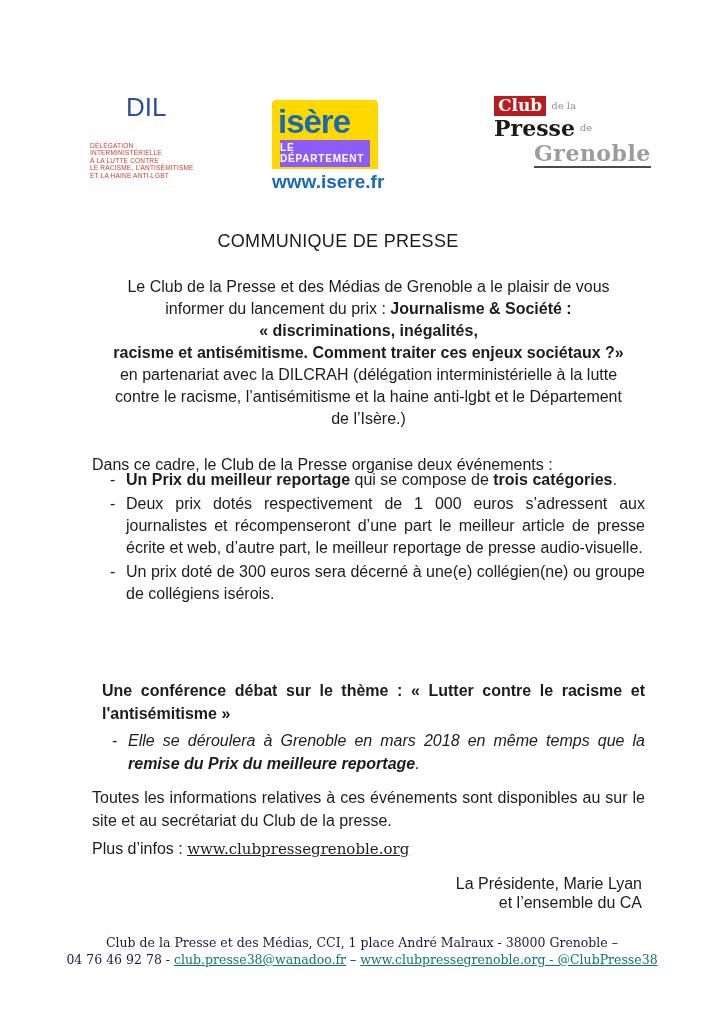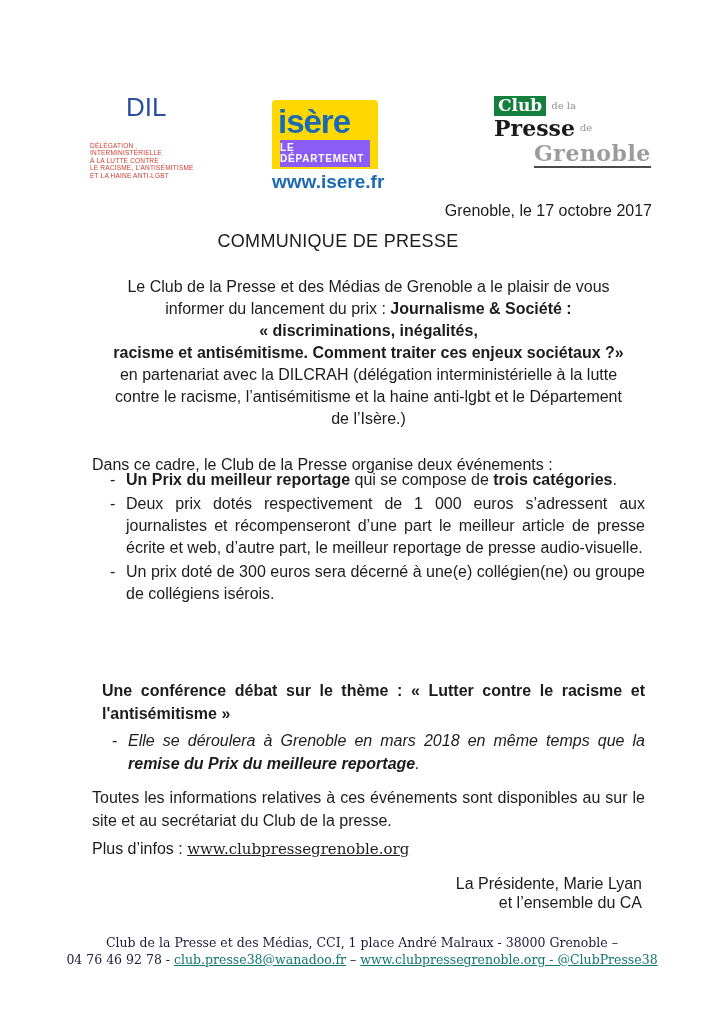--- a/index.html
+++ b/index.html
@@ -32,21 +32,21 @@
   }
   .isere-name{color:#1a69b4;font-size:33px;font-weight:800;letter-spacing:-1px;line-height:36px;display:block;}
   .isere-band{
     background:#8b5cf6;color:#ffffff;font-weight:700;font-size:10px;
     letter-spacing:.8px;padding:2px 0 3px 0;display:block;border:2px solid #ffd800;border-top:none;
   }
   .isere-url{display:block;color:#1a69b4;font-weight:700;font-size:19px;margin-top:2px;}
 
   .logo-club{position:absolute;left:494px;top:96px;width:118px;font-family:"DejaVu Serif", serif;line-height:1;}
   .club-row{display:flex;align-items:center;margin-bottom:1px;}
-  .club-box{background:#15803d;color:#ffffff;font-weight:700;font-size:17px;padding:1px 4px 2px 4px;}
+  .club-box{background:#b91c1c;color:#ffffff;font-weight:700;font-size:17px;padding:1px 4px 2px 4px;}
   .club-small{color:#8f8f8f;font-size:10px;margin-left:5px;}
   .club-presse{color:#1a1a1a;font-weight:700;font-size:22px;}
   .club-grenoble{display:inline-block;color:#9c9c9c;font-weight:700;font-size:22px;
     border-bottom:2px solid #4a4a4a;padding-bottom:2px;margin-top:2px;letter-spacing:.5px;margin-left:40px;}
 
   
   .date-line{position:absolute;top:202px;right:72px;font-size:16px;}
   .doc-title{position:absolute;top:231px;left:0;width:676px;text-align:center;font-size:18px;letter-spacing:.3px;}
 
   .lead{position:absolute;top:276px;left:92px;width:553px;text-align:center;font-size:16px;line-height:22px;}
@@ -107,21 +107,20 @@
       <span class="club-box">Club</span>
       <span class="club-small">de la</span>
     </div>
     <div class="club-row">
       <span class="club-presse">Presse</span>
       <span class="club-small">de</span>
     </div>
     <span class="club-grenoble">Grenoble</span>
   </div>
 
-  <div class="date-line">Grenoble, le 17 octobre 2017</div>
   <div class="doc-title">COMMUNIQUE DE PRESSE</div>
 
   <div class="lead">
     <span>Le Club de la Presse et des Médias de Grenoble a le plaisir de vous</span><br>
     <span>informer du lancement du prix : </span><b>Journalisme &amp; Société :</b><br>
     <b>« discriminations, inégalités,</b><br>
     <b>racisme et antisémitisme. Comment traiter ces enjeux sociétaux ?»</b><br>
     <span>en partenariat avec la DILCRAH (délégation interministérielle à la lutte</span><br>
     <span>contre le racisme, l’antisémitisme et la haine anti-lgbt et le Département</span><br>
     <span>de l’Isère.)</span>

